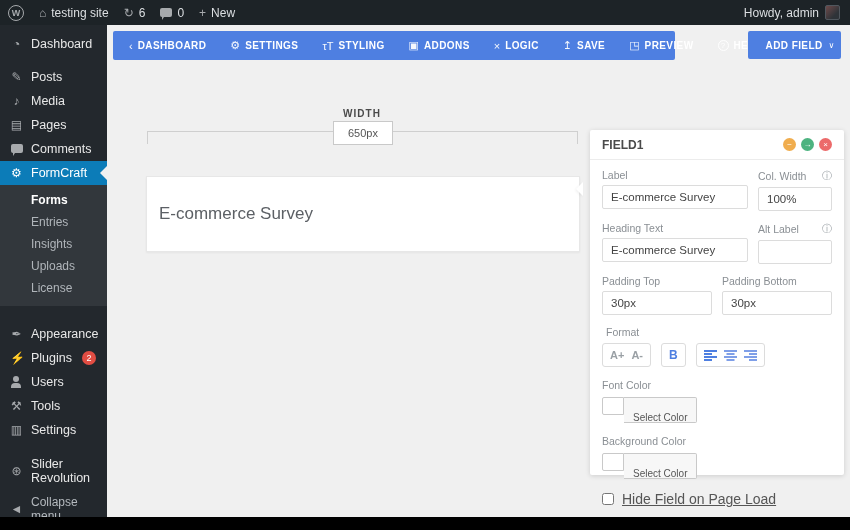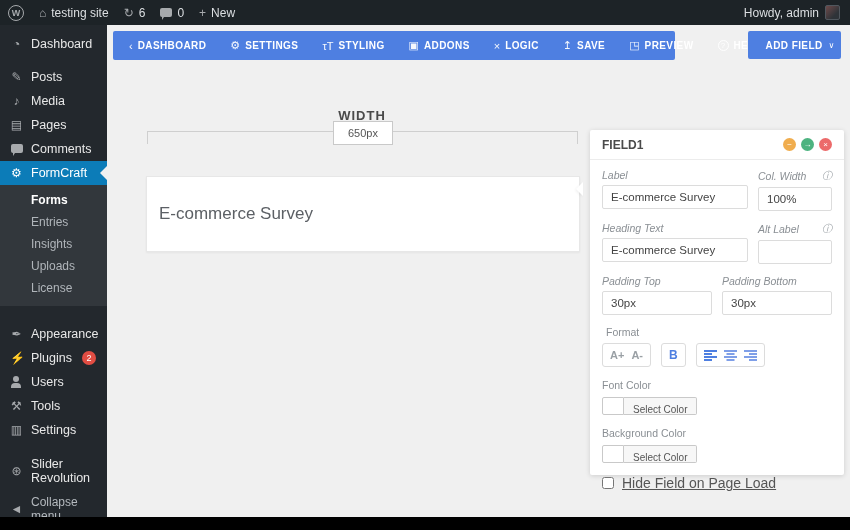--- a/index.html
+++ b/index.html
@@ -45,21 +45,21 @@
   .fc-toolbar { position:absolute; left:6px; top:6px; height:29px; width:562px; background:#4e7fe1; border-radius:2px; display:flex; align-items:center; padding:0 4px; }
   .tb-item { display:flex; align-items:center; gap:5px; color:#fff; padding:0 12px; cursor:pointer; height:100%; }
   .tb-glyph { font-size:11px; opacity:.95; }
   .tb-glyph.circled { border:1px solid #fff; border-radius:50%; width:11px; height:11px; font-size:8px; display:inline-flex; align-items:center; justify-content:center; }
   .tb-label { font-size:10px; font-weight:bold; letter-spacing:.4px; }
   .add-field-btn { position:absolute; right:9px; top:6px; height:28px; width:93px; background:#4e7fe1; border-radius:2px; color:#fff; display:flex; align-items:center; justify-content:center; gap:6px; cursor:pointer;padding-left:11px; }
   .af-label { font-size:10px; font-weight:bold; letter-spacing:.4px; }
   .af-caret { font-size:8px; }
 
   
-  .width-title { position:absolute; left:215px; top:83px; width:80px; text-align:center; font-size:13px; font-weight:bold; letter-spacing:1px; color:#4a4a4a; }
+  .width-title { position:absolute; left:215px; top:83px; width:80px; text-align:center; font-size:10px; font-weight:bold; letter-spacing:1px; color:#4a4a4a; }
   .measure-line { position:absolute; left:40px; top:106px; width:431px; height:13px; border-top:1px solid #cfcfcf; border-left:1px solid #cfcfcf; border-right:1px solid #cfcfcf; }
   .width-box { position:absolute; left:226px; top:96px; width:60px; height:24px; background:#fff; border:1px solid #c9c9c9; text-align:center; font-size:11px; color:#555; line-height:22px; z-index:2; cursor:text; }
 
   
   .form-card { position:absolute; left:39px; top:151px; width:434px; height:76px; background:#fff; border:1px solid #e7e7e7; box-shadow:0 1px 2px rgba(0,0,0,.05); display:flex; align-items:center; padding-left:12px; cursor:pointer; }
   .form-heading { font-size:17px; color:#5c6065; }
   .panel-arrow { position:absolute; left:469px; top:157px; width:0; height:0; border:7px solid transparent; border-right:7px solid #fff; border-left-width:0; z-index:4; filter:drop-shadow(-1px 1px 1px rgba(0,0,0,.06)); }
 
   
   .panel { position:absolute; left:483px; top:105px; width:254px; height:345px; background:#fff; border-radius:2px; box-shadow:0 1px 5px rgba(0,0,0,.15); z-index:3; }
@@ -67,34 +67,34 @@
   .panel-title { font-size:12px; font-weight:bold; color:#4a4a4a; }
   .panel-actions { display:flex; gap:5px; }
   .pa-circle { width:13px; height:13px; border-radius:50%; color:#fff; font-size:8px; line-height:13px; text-align:center; cursor:pointer; }
   .pa-min { background:#f0ad4e; }
   .pa-move { background:#4db380; }
   .pa-close { background:#ec6a6a; }
   .panel-body { padding:9px 12px 12px 12px; }
   .f-row { display:grid; column-gap:10px; margin-bottom:11px; }
   .cols-a { grid-template-columns:1fr 74px; }
   .cols-b { grid-template-columns:1fr 1fr; }
-  .f-head { display:flex; justify-content:space-between; align-items:center; margin-bottom:4px;font-style:italic; }
+  .f-head { display:flex; justify-content:space-between; align-items:center; margin-bottom:4px; }
   .f-label { font-size:10.5px; color:#8a8f94; }
   .info-icon { font-size:10px; color:#9aa0a5; cursor:pointer; }
   .fc-input { width:100%; height:24px; border:1px solid #dcdcdc; border-radius:2px; font-size:11.5px; color:#444; padding:0 8px; font-family:"Liberation Sans", sans-serif; background:#fff; outline:none; }
   .format-label { font-size:10.5px; color:#8a8f94; margin:2px 0 5px 4px; }
   .format-row { display:flex; gap:10px; margin-bottom:12px; }
   .fmt-box { height:24px; background:#fff; border:1px solid #dcdcdc; border-radius:3px; display:flex; align-items:center; justify-content:center; gap:7px; padding:0 7px; cursor:pointer; }
   .fmt-size { color:#9aa0a5; font-size:11px; font-weight:bold; }
   .fmt-bold { color:#4e7fe1; font-size:12px; font-weight:bold; }
   .align-svg { display:block; }
   .color-label { font-size:10.5px; color:#8a8f94; margin:3px 0 6px 0; }
   .color-row { display:flex; margin-bottom:12px; }
   .swatch { width:22px; height:18px; background:#fff; border:1px solid #c9c9c9; border-radius:2px 0 0 2px; cursor:pointer; }
-  .select-color-btn { height:18px; background:#f7f7f7; border:1px solid #c9c9c9; border-left:none; border-radius:0 2px 2px 0; font-size:10px; color:#555; padding:4px 9px; line-height:16px; cursor:pointer; }
+  .select-color-btn { height:24px; background:#f7f7f7; border:1px solid #c9c9c9; border-left:none; border-radius:0 2px 2px 0; font-size:10px; color:#555; padding:12px 9px; line-height:16px; cursor:pointer; }
   .chk-row { display:flex; align-items:center; gap:8px; margin-top:4px; }
   .chk { width:12px; height:12px; cursor:pointer; accent-color:#fff; }
   .chk-label { font-size:14px; color:#555;text-decoration:underline; }
 
   
   .footer-bar { position:absolute; left:0; top:517px; width:850px; height:13px; background:#000; }
 </style>
 </head>
 <body>
 

